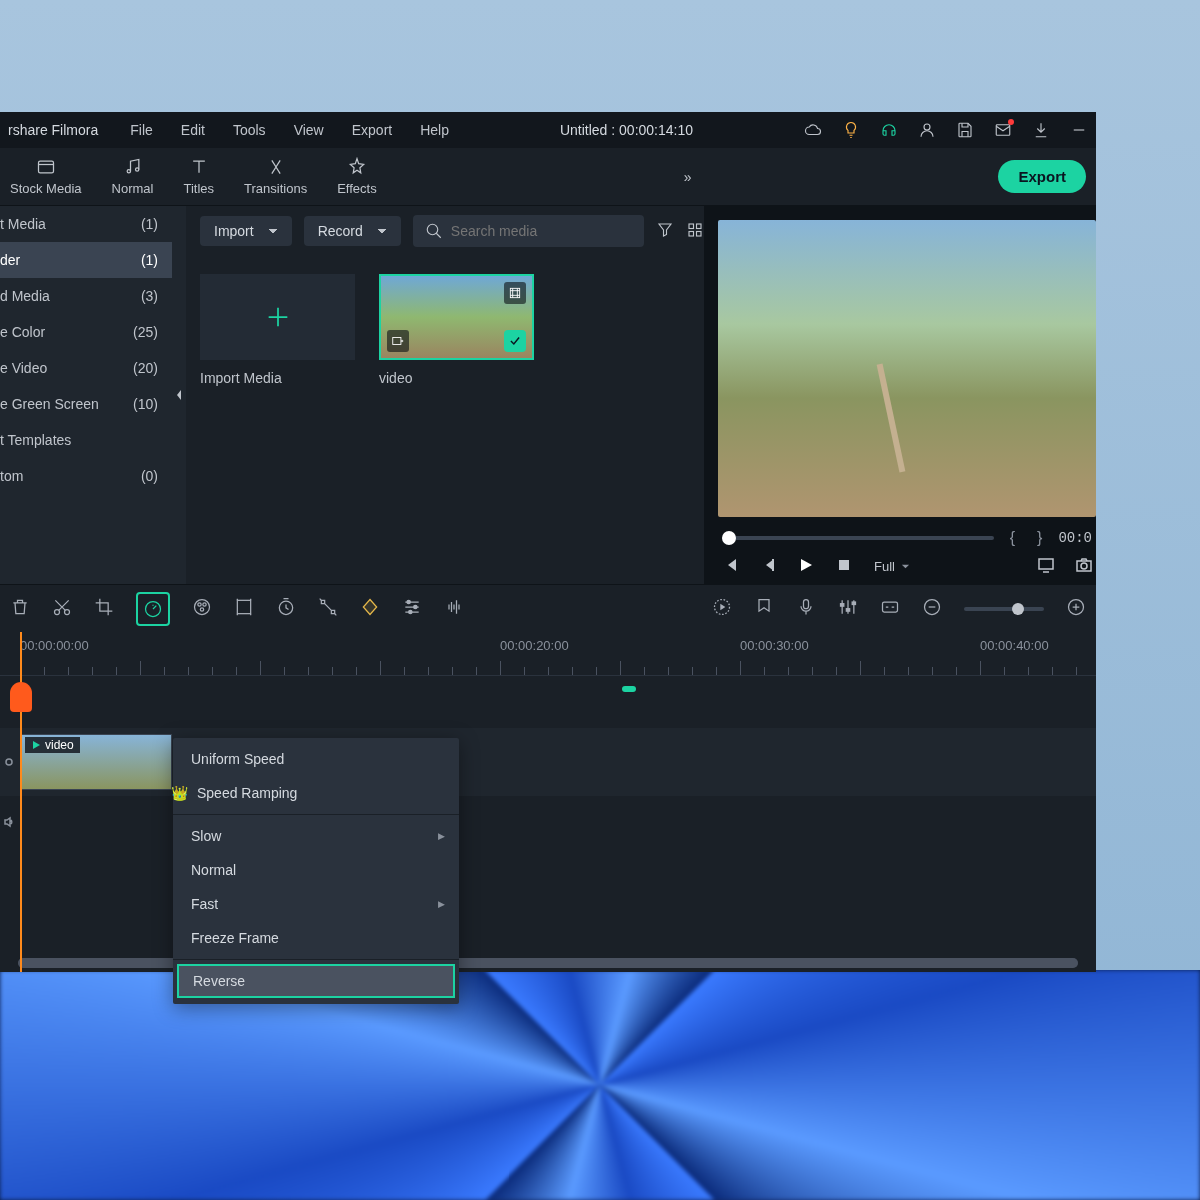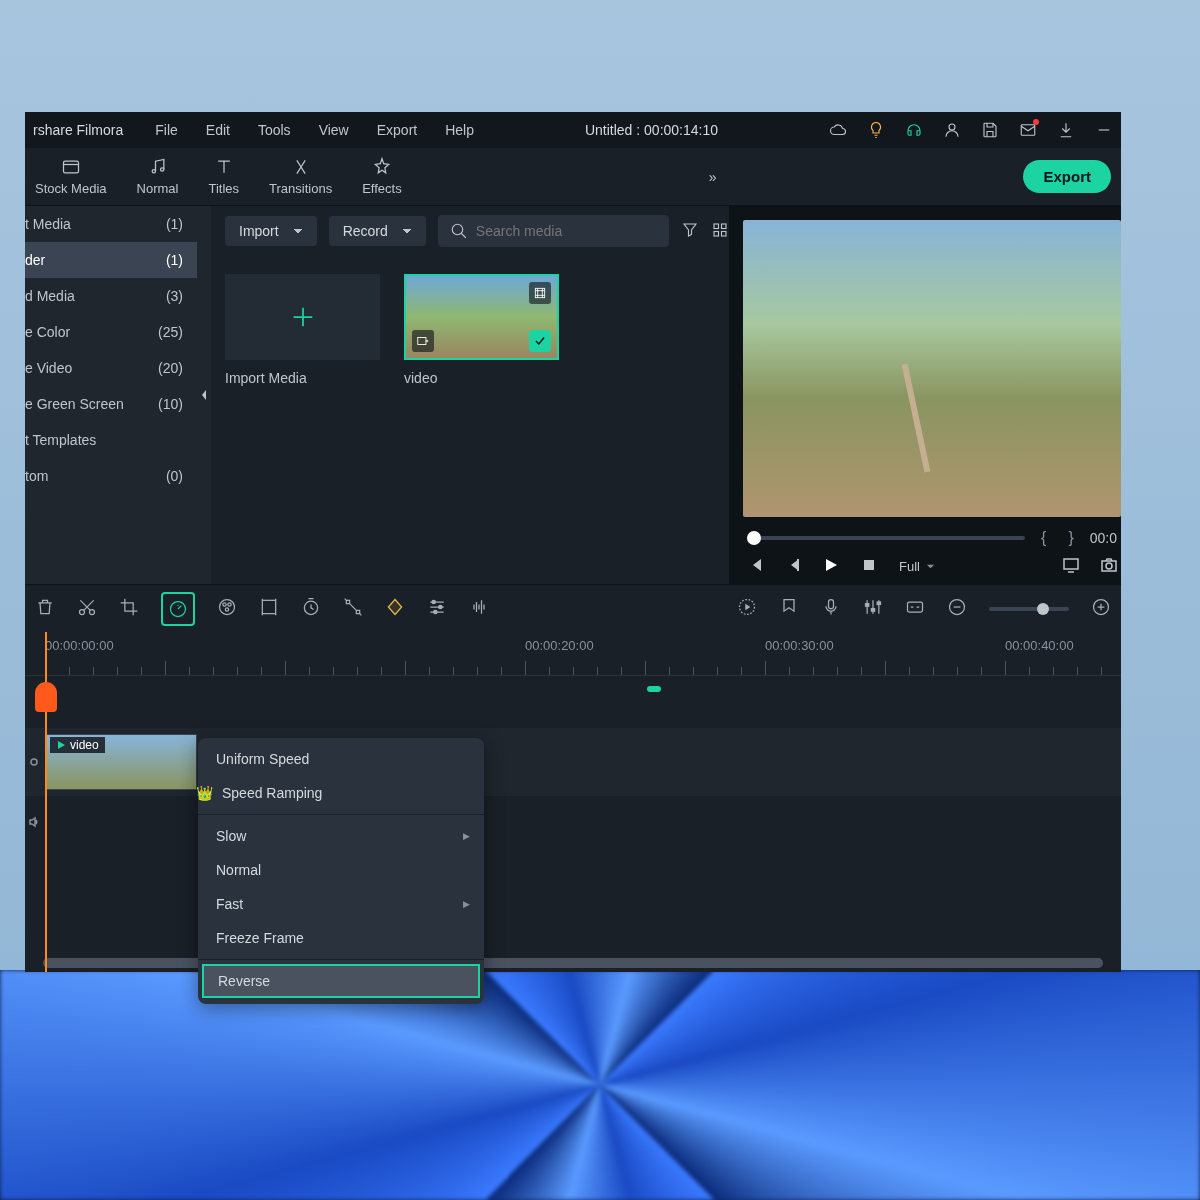--- a/index.html
+++ b/index.html
@@ -1,19 +1,19 @@
 <!DOCTYPE html>
 <html><head>
 <meta charset="utf-8">
 <style>
 * { margin: 0; padding: 0; box-sizing: border-box; font-family: -apple-system, BlinkMacSystemFont, "Segoe UI", sans-serif; }
 body { width: 1200px; height: 1200px; overflow: hidden; background: linear-gradient(180deg, #a8c5de 0%, #8eb4d4 100%); position: relative; }
 .wallpaper-bottom { position: absolute; bottom: 0; left: 0; right: 0; height: 230px; background: radial-gradient(ellipse at center, #2a5fd4 0%, #1a3a8a 40%, #0a1e4a 100%); overflow: hidden; }
 .wallpaper-bottom::before { content:''; position:absolute; inset:0; background: repeating-conic-gradient(from 45deg at 50% 50%, #3a7aff 0deg, #1a4ac4 30deg, #5a9aff 60deg, #0a2a7a 90deg); filter: blur(2px); }
-.app-window { position: absolute; top: 112px; left: 0; right: 0; width: 1096px; height: 860px; background: #1a2027; color: #c0c5cc; display: flex; flex-direction: column; font-size: 14px; margin-left: 25px; }
+.app-window { position: absolute; top: 112px; left: 0; right: 0; width: 1096px; height: 860px; background: #1a2027; color: #c0c5cc; display: flex; flex-direction: column; font-size: 14px; }
 .titlebar { height: 36px; background: #12171d; display: flex; align-items: center; padding: 0 8px; gap: 12px; }
 .app-name { color: #d5dae0; font-size: 14px; padding-right: 20px; }
 .menu-bar { display: flex; gap: 28px; }
 .menu-item { color: #c0c5cc; cursor: pointer; }
 .window-title { flex: 1; text-align: center; color: #d5dae0; }
 .titlebar-right { display: flex; gap: 20px; align-items: center; }
 .titlebar-icon { width: 18px; height: 18px; display: flex; align-items: center; justify-content: center; cursor: pointer; position: relative; }
 .titlebar-icon svg { width: 18px; height: 18px; stroke: #c0c5cc; fill: none; stroke-width: 1.5; }
 .notif-dot { position: absolute; top: -2px; right: -2px; width: 6px; height: 6px; background: #ff3b3b; border-radius: 50%; }
 .tips-icon svg { stroke: #ffb347; }
@@ -50,21 +50,21 @@
 .collapse-handle { width: 14px; background: #1f262e; display: flex; align-items: center; justify-content: center; cursor: pointer; }
 .collapse-handle svg { width: 8px; height: 12px; fill: #c0c5cc; }
 .preview-panel { width: 392px; background: #0e1318; display: flex; flex-direction: column; padding: 14px 0 8px 14px;}
 .preview-video { flex: 1; background: linear-gradient(180deg, #87b4d8 0%, #a8c8a0 35%, #8a9560 60%, #b09570 100%); border-radius: 2px; position: relative; overflow: hidden; }
 .preview-video::after { content:''; position:absolute; left:45%; top:48%; width:6px; height:110px; background:#c4b090; transform: rotate(-12deg); }
 .preview-controls { padding-top: 12px; }
 .scrubber { display: flex; align-items: center; gap: 10px; padding: 0 4px; }
 .scrubber-track { flex: 1; height: 4px; background: #3a4452; border-radius: 2px; position: relative; }
 .scrubber-thumb { position: absolute; left: 0; top: -5px; width: 14px; height: 14px; background: #fff; border-radius: 50%; }
 .brace { color: #8a919c; cursor: pointer; padding: 0 6px; font-size: 16px; }
-.time-display { color: #c0c5cc; font-size: 14px; }
+.time-display { color: #c0c5cc; font-size: 14px; font-family: Liberation Mono, monospace; }
 .playback-row { display: flex; align-items: center; gap: 22px; padding: 10px 4px 0; }
 .playback-row svg { width: 16px; height: 16px; fill: #c0c5cc; cursor: pointer; }
 .play-icon svg { fill: #fff; }
 .quality-dd { display:flex; align-items:center; gap:6px; color:#c0c5cc; cursor:pointer; font-size:13px; }
 .timeline-toolbar { height: 48px; background: #1a2027; border-top: 1px solid #0e1318; display: flex; align-items: center; padding: 0 10px; gap: 22px; }
 .timeline-toolbar svg { width: 20px; height: 20px; stroke: #a8aeb8; fill: none; stroke-width: 1.5; cursor: pointer; }
 .tl-btn-active { width: 34px; height: 34px; border: 2px solid #1cd3a2; border-radius: 4px; display: flex; align-items: center; justify-content: center; }
 .tl-btn-active svg { stroke: #1cd3a2; }
 .tl-spacer { flex: 1; }
 .zoom-slider { width: 80px; height: 4px; background: #3a4452; border-radius: 2px; position: relative; }
@@ -77,21 +77,21 @@
 .playhead { position: absolute; left: 20px; top: 0; bottom: 0; width: 2px; background: #ff8a1c; z-index: 5; }
 .playhead-handle { position: absolute; top: 50px; left: -10px; width: 22px; height: 30px; background: #ff5a1c; border-radius: 11px 11px 4px 4px; }
 .track-row { height: 68px; display: flex; align-items: center; position: relative; }
 .track-row.clip-row { background: #1f262e; }
 .track-handle { width: 18px; height: 100%; display: flex; align-items: center; justify-content: center; }
 .track-handle svg { width:12px; height:12px; stroke:#8a919c; fill:none; stroke-width:1.5; }
 .clip { position: absolute; left: 20px; top: 6px; width: 152px; height: 56px; background: linear-gradient(180deg, #87b4d8 0%, #8a9560 100%); border: 1px solid #3a4452; }
 .clip-label { position:absolute; top:2px; left:4px; background: rgba(20,25,32,0.85); color:#fff; font-size:12px; padding:1px 6px; display:flex; align-items:center; gap:4px; }
 .clip-label svg { width:10px; height:10px; fill:#1cd3a2; }
 .green-marker { position:absolute; left:622px; top:54px; width:14px; height:6px; background:#1cd3a2; border-radius:3px; }
-.speed-menu { position: absolute; left: 173px; top: 626px; width: 286px; background: #2a323d; border-radius: 8px; z-index: 20; padding: 4px 0; box-shadow: 0 4px 20px rgba(0,0,0,0.4); }
+.speed-menu { position: absolute; left: 173px; top: 626px; width: 286px; background: #2a323d; border-radius: 2px; z-index: 20; padding: 4px 0; box-shadow: 0 4px 20px rgba(0,0,0,0.4); }
 .speed-item { padding: 9px 18px; color: #d5dae0; cursor: pointer; display: flex; align-items: center; gap: 10px; position: relative; }
 .speed-item.crown::before { content:'👑'; position:absolute; left:-2px; filter: hue-rotate(20deg); font-size:14px; }
 .speed-item.crown { padding-left: 24px; }
 .speed-item.submenu::after { content:'▶'; position:absolute; right:14px; font-size:9px; color:#8a919c; }
 .speed-sep { height:1px; background:#1a2027; margin:4px 0; }
 .speed-item.highlighted { background: #4a5260; border: 2px solid #1cd3a2; margin: 2px 4px; padding: 7px 14px; }
 .hscroll { position:absolute; bottom:4px; left:18px; right:18px; height:10px; background:#2a323d; border-radius:5px; }
 .hscroll-thumb { position:absolute; left:0; width:100%; height:100%; background:#4a5260; border-radius:5px; }
 .keyframe-icon svg { stroke:#e6b84a; fill:#e6b84a22; }
 </style>

